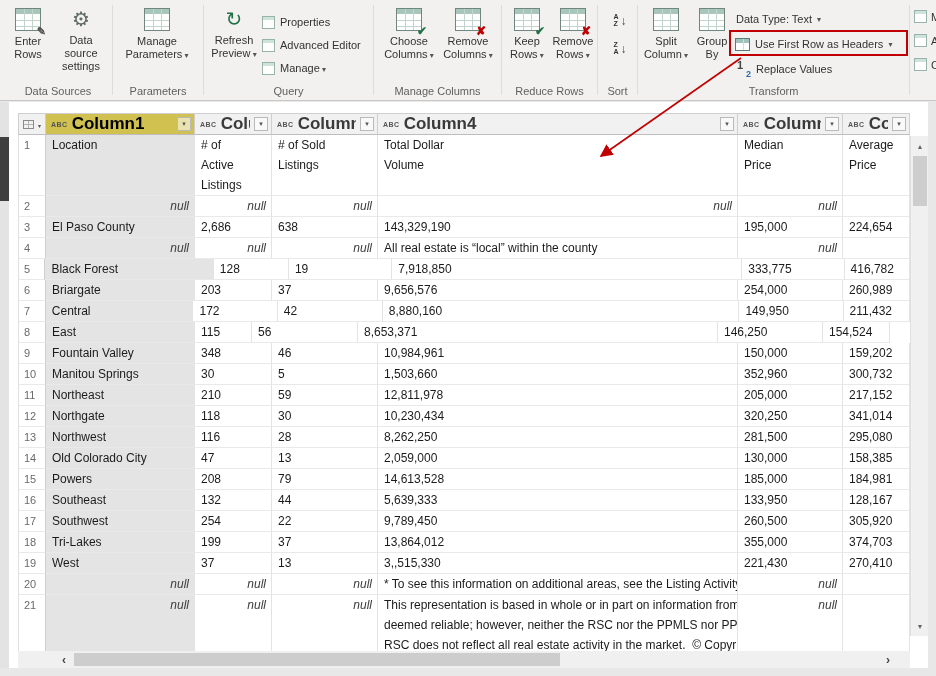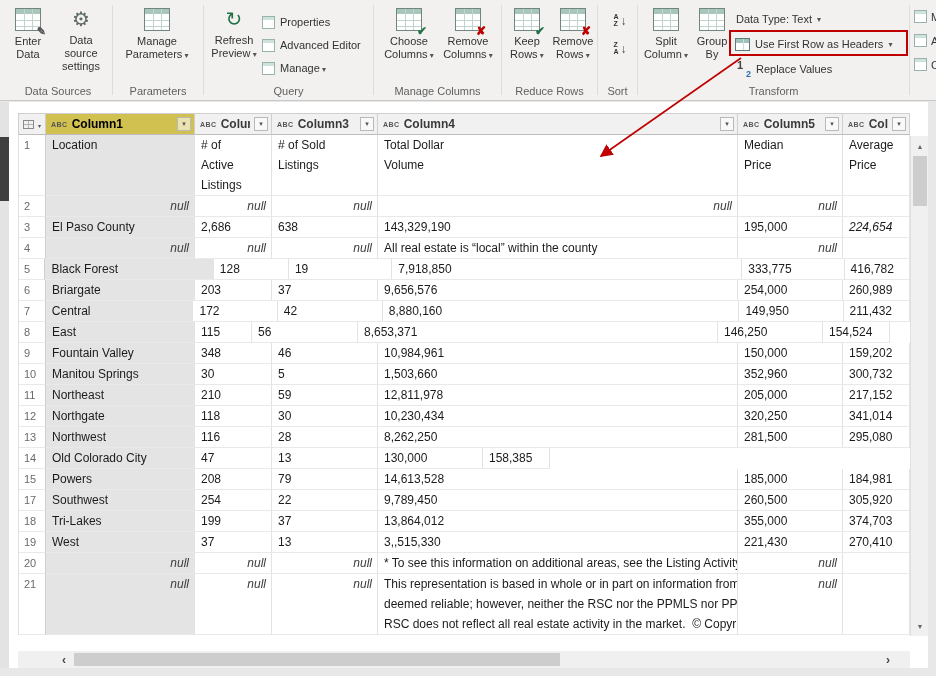--- a/index.html
+++ b/index.html
@@ -42,21 +42,21 @@
 
   
   .queries-rail{position:absolute;left:0;top:102px;width:9px;height:566px;background:#e3e3e3;}
   .queries-rail .dark{position:absolute;left:0;top:35px;width:9px;height:64px;background:#3f3f3f;}
   .grid-bg{position:absolute;left:9px;top:102px;width:919px;height:566px;background:#ffffff;}
   .grid{position:absolute;left:18px;top:113px;width:892px;height:538px;overflow:hidden;background:#fff;font-size:12px;}
   #grid-header{display:flex;height:22px;}
   .hc{border:1px solid #cfcfcf;border-left:none;border-bottom:1px solid #bdbdbd;background:#f1f1f1;display:flex;align-items:center;padding:0 3px 0 5px;gap:4px;height:22px;}
   .hc0{width:28px;justify-content:center;padding:0 2px;border-left:1px solid #cfcfcf;}
   .hc.sel{background:var(--gold);}
-  .hname{font-weight:700;color:#3a3a3a;flex:1;white-space:nowrap;overflow:hidden;font-size:12px;}
+  .hname{font-weight:700;color:#3a3a3a;flex:1;white-space:nowrap;overflow:hidden;font-size:17px;}
   .hc.sel .hname{color:#000;}
   .abc{font-size:7px;font-weight:700;color:#555;letter-spacing:0.5px;flex:none;}
   .hfilter{width:14px;height:14px;border:1px solid #b9b9b9;background:rgba(255,255,255,.55);color:#555;display:flex;align-items:center;justify-content:center;flex:none;}
   .hfilter::after{content:"▾";font-size:7px;}
   .selall{width:11px;height:9px;border:1px solid #8a8a8a;background:
       linear-gradient(90deg,transparent 4px,#b5b5b5 4px,#b5b5b5 5px,transparent 5px),
       linear-gradient(transparent 3px,#b5b5b5 3px,#b5b5b5 4px,transparent 4px);}
   .selall-caret::after{content:"▾";font-size:6px;color:#555;}
   .grow{display:flex;}
   .rn{width:28px;border-right:1px solid #cfcfcf;border-bottom:1px solid #e9e9e9;border-left:1px solid #e0e0e0;color:#6a6a6a;padding-left:5px;background:#fff;font-size:11px;line-height:20px;}
@@ -82,21 +82,21 @@
   <div class="rsep" style="left:501px"></div>
   <div class="rsep" style="left:597px"></div>
   <div class="rsep" style="left:637px"></div>
   <div class="rsep" style="left:909px"></div>
 
   <div class="bigbtn" style="left:6px;width:44px">
     <span class="tbl">
         <span class="badge pen">✎</span>
       </span>
     <span class="lbl">Enter
-Data</span>
+Rows</span>
   </div>
   <div class="bigbtn" style="left:52px;width:58px">
     <span class="glyph">⚙</span>
     <span class="lbl">Data source
 settings</span>
   </div>
   <div class="glabel" style="left:4px;width:108px">Data Sources</div>
 
   <div class="bigbtn" style="left:122px;width:70px">
     <span class="tbl"></span>
@@ -272,21 +272,21 @@
         <div class="cell nullv" style="width: 105px;">null</div>
         <div class="cell" style="width: 67px;"></div>
       </div>
       <div class="grow" style="height: 21px;">
         <div class="rn">3</div>
         <div class="cell selcol" style="width: 149px;">El Paso County</div>
         <div class="cell" style="width: 77px;">2,686</div>
         <div class="cell" style="width: 106px;">638</div>
         <div class="cell" style="width: 360px;">143,329,190</div>
         <div class="cell" style="width: 105px;">195,000</div>
-        <div class="cell" style="width: 67px; font-style: italic;">224,654</div>
+        <div class="cell" style="width: 67px;">224,654</div>
       </div>
       <div class="grow" style="height: 21px;">
         <div class="rn">4</div>
         <div class="cell selcol nullv" style="width: 149px;">null</div>
         <div class="cell nullv" style="width: 77px;">null</div>
         <div class="cell nullv" style="width: 106px;">null</div>
         <div class="cell" style="width: 360px;">All real estate is “local” within the county</div>
         <div class="cell nullv" style="width: 105px;">null</div>
         <div class="cell" style="width: 67px;"></div>
       </div>
@@ -369,31 +369,41 @@
         <div class="cell" style="width: 106px;">28</div>
         <div class="cell" style="width: 360px;">8,262,250</div>
         <div class="cell" style="width: 105px;">281,500</div>
         <div class="cell" style="width: 67px;">295,080</div>
       </div>
       <div class="grow" style="height: 21px;">
         <div class="rn">14</div>
         <div class="cell selcol" style="width: 149px;">Old Colorado City</div>
         <div class="cell" style="width: 77px;">47</div>
         <div class="cell" style="width: 106px;">13</div>
+        <div class="cell" style="width: 360px;">2,059,000</div>
         <div class="cell" style="width: 105px;">130,000</div>
         <div class="cell" style="width: 67px;">158,385</div>
       </div>
       <div class="grow" style="height: 21px;">
         <div class="rn">15</div>
         <div class="cell selcol" style="width: 149px;">Powers</div>
         <div class="cell" style="width: 77px;">208</div>
         <div class="cell" style="width: 106px;">79</div>
         <div class="cell" style="width: 360px;">14,613,528</div>
         <div class="cell" style="width: 105px;">185,000</div>
         <div class="cell" style="width: 67px;">184,981</div>
+      </div>
+      <div class="grow" style="height: 21px;">
+        <div class="rn">16</div>
+        <div class="cell selcol" style="width: 149px;">Southeast</div>
+        <div class="cell" style="width: 77px;">132</div>
+        <div class="cell" style="width: 106px;">44</div>
+        <div class="cell" style="width: 360px;">5,639,333</div>
+        <div class="cell" style="width: 105px;">133,950</div>
+        <div class="cell" style="width: 67px;">128,167</div>
       </div>
       <div class="grow" style="height: 21px;">
         <div class="rn">17</div>
         <div class="cell selcol" style="width: 149px;">Southwest</div>
         <div class="cell" style="width: 77px;">254</div>
         <div class="cell" style="width: 106px;">22</div>
         <div class="cell" style="width: 360px;">9,789,450</div>
         <div class="cell" style="width: 105px;">260,500</div>
         <div class="cell" style="width: 67px;">305,920</div>
       </div>

